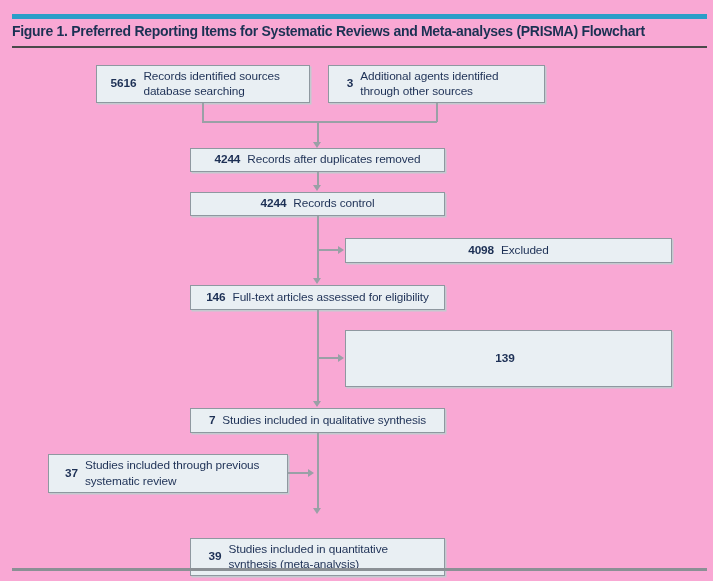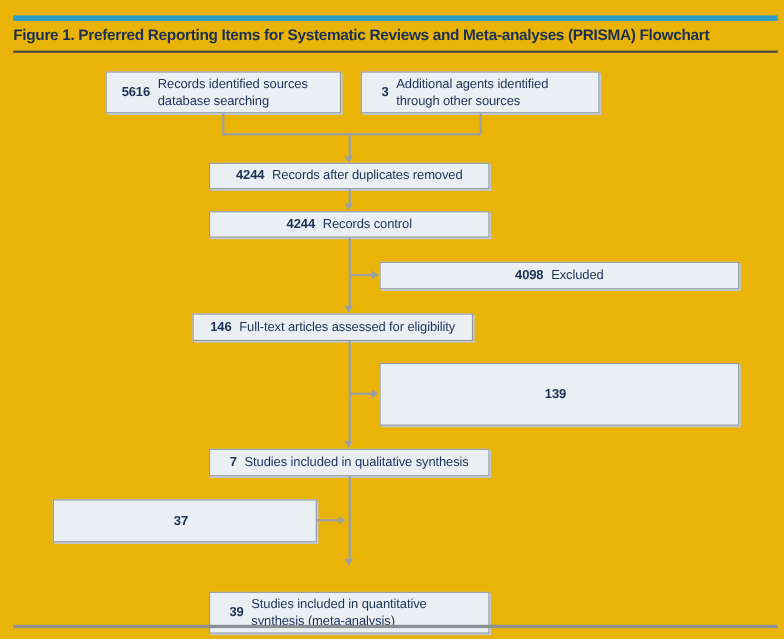--- a/index.html
+++ b/index.html
@@ -1,17 +1,17 @@
 <!DOCTYPE html>
 <html><head>
 <meta charset="utf-8">
 <style>
   html,body{margin:0;padding:0;background:#ffffff;}
   #page{
-    position:relative;width:713px;height:581px;background:#eab308;overflow:hidden;
+    position:relative;width:713px;height:581px;background:#f9a8d4;overflow:hidden;
     font-family:"Liberation Sans",sans-serif;
   }
   .accent-bar{position:absolute;left:12px;top:14px;width:695px;height:5px;background:#2b9ec8;}
   .fig-title{
     position:absolute;left:12px;top:23px;width:695px;
     font-size:14px;font-weight:bold;color:#1b3153;letter-spacing:-0.3px;white-space:nowrap;
   }
   .title-rule{position:absolute;left:12px;top:46px;width:695px;height:1.5px;background:#4a4a4a;}
   .bottom-rule{position:absolute;left:12px;top:568px;width:695px;height:3px;background:#8b9095;}
 
@@ -23,21 +23,21 @@
   }
   .node .num{font-weight:bold;margin-right:7px;white-space:nowrap;}
   .node .txt{text-align:left;}
   .one-line .txt{white-space:nowrap;}
 
   .n0{left:96px;top:65px;width:214px;height:38px;}   .n0 .txt{width:152px;}
   .n1{left:328px;top:65px;width:217px;height:38px;}  .n1 .txt{width:166px;}
   .n2{left:190px;top:148px;width:255px;height:24px;}
   .n3{left:190px;top:192px;width:255px;height:24px;}
   .n4{left:345px;top:238px;width:327px;height:25px;}
-  .n5{left:175px;top:285px;width:255px;height:25px;}
+  .n5{left:190px;top:285px;width:255px;height:25px;}
   .n6{left:345px;top:330px;width:327px;height:57px;} .n6 .txt{width:246px;}
   .n7{left:190px;top:408px;width:255px;height:25px;}
   .n8{left:48px;top:454px;width:240px;height:39px;}  .n8 .txt{width:186px;}
   .n9{left:190px;top:538px;width:255px;height:38px;} .n9 .txt{width:198px;}
 
   .line{position:absolute;background:#9aa0a6;}
   .ah-down{position:absolute;width:0;height:0;
     border-left:4px solid transparent;border-right:4px solid transparent;border-top:6px solid #9aa0a6;}
   .ah-right{position:absolute;width:0;height:0;
     border-top:4px solid transparent;border-bottom:4px solid transparent;border-left:6px solid #9aa0a6;}
@@ -96,20 +96,21 @@
   </div>
   <div class="node n6">
     <span class="num">139</span>
   </div>
   <div class="node n7 one-line">
     <span class="num">7</span>
     <span class="txt">Studies included in qualitative synthesis</span>
   </div>
   <div class="node n8">
     <span class="num">37</span>
+    <span class="txt">Studies included through previous systematic review</span>
   </div>
   <div class="node n9">
     <span class="num">39</span>
     <span class="txt">Studies included in quantitative synthesis (meta-analysis)</span>
   </div>
 
   <div class="line l-box1-down"></div>
   <div class="line l-box2-down"></div>
   <div class="line l-merge"></div>
   <div class="line l-to-duplicates"></div>

